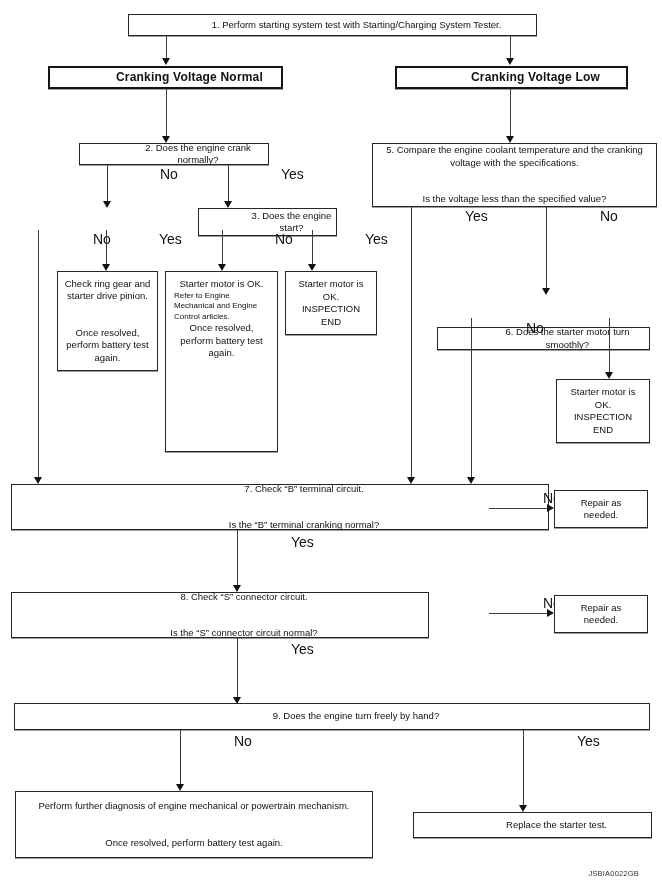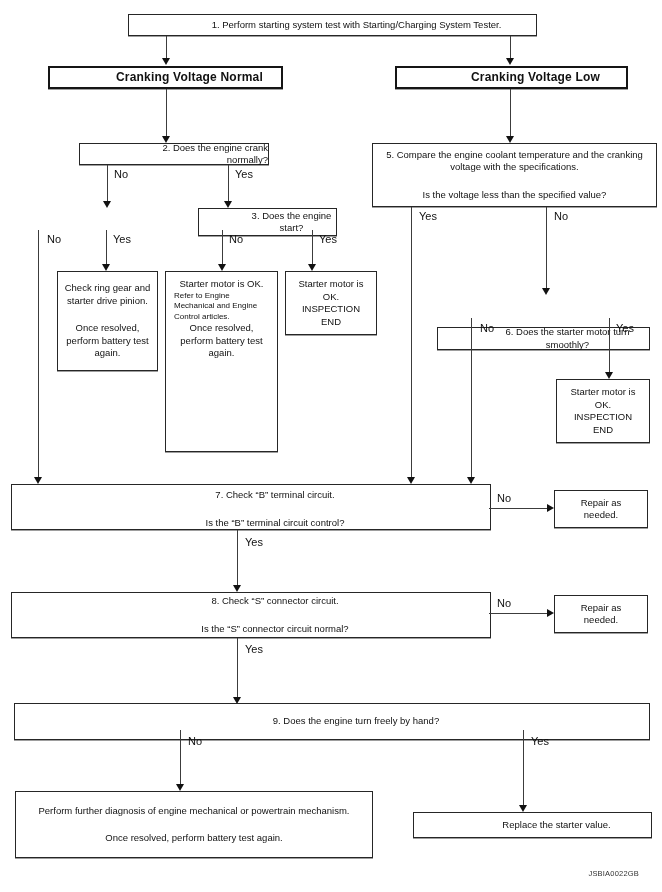--- a/index.html
+++ b/index.html
@@ -8,22 +8,22 @@
   .box{position:absolute;background:#fff;border:1px solid #262626;box-shadow:0 1px 0 #9e9e9e;
        display:flex;flex-direction:column;align-items:center;justify-content:center;
        text-align:center;font-size:9.5px;line-height:12.5px;box-sizing:border-box;padding-left:48px;}
   .hdr{font-weight:bold;font-size:12px;border:2px solid #151515;letter-spacing:.2px;}
   .vline{position:absolute;width:1px;background:#3c3c3c;}
   .hline{position:absolute;height:1px;background:#3c3c3c;}
   .arrow-d{position:absolute;width:0;height:0;border-left:4.5px solid transparent;
            border-right:4.5px solid transparent;border-top:7px solid #111;}
   .arrow-r{position:absolute;width:0;height:0;border-top:4.5px solid transparent;
            border-bottom:4.5px solid transparent;border-left:7px solid #111;}
-  .lbl{position:absolute;font-size:11px;line-height:11px;color:#111;}
-  .gap{margin-top:15px;}
+  .lbl{position:absolute;font-size:14px;line-height:11px;color:#111;margin-left:46px;}
+  .gap{margin-top:24px;}
   .note{font-size:8px;line-height:10.5px;text-align:left;align-self:flex-start;padding-left:2px;}
   .code{position:absolute;font-size:7.5px;color:#333;letter-spacing:.2px;}
   .pad{padding:2px 6px;}
 </style>
 </head>
 <body>
 
 <div id="canvas">
 
   <div class="box" style="left:128px;top:14px;width:409px;height:22px;">
@@ -40,21 +40,21 @@
   </div>
   <div class="box hdr" style="left:48px;top:66px;width:235px;height:23px;">
     <div>Cranking Voltage Normal</div>
   </div>
 
   <div class="vline" style="left:166px;top:89px;height:47px;"></div>
   <div class="arrow-d" style="left:162px;top:136px;"></div>
   <div class="vline" style="left:510px;top:89px;height:47px;"></div>
   <div class="arrow-d" style="left:506px;top:136px;"></div>
 
-  <div class="box" style="left:79px;top:143px;width:190px;height:22px;text-align:right;">
+  <div class="box" style="left:79px;top:143px;width:190px;height:22px;">
     <div>2. Does the engine crank normally?</div>
   </div>
   <div class="vline" style="left:107px;top:165px;height:36px;"></div>
   <div class="arrow-d" style="left:103px;top:201px;"></div>
   <div class="lbl" style="left:114px;top:169px;">No</div>
   <div class="vline" style="left:228px;top:165px;height:36px;"></div>
   <div class="arrow-d" style="left:224px;top:201px;"></div>
   <div class="lbl" style="left:235px;top:169px;">Yes</div>
 
   <div class="box" style="left:198px;top:208px;width:139px;height:28px;">
@@ -110,61 +110,61 @@
   <div class="lbl" style="left:480px;top:323px;">No</div>
   <div class="vline" style="left:609px;top:318px;height:54px;"></div>
   <div class="arrow-d" style="left:605px;top:372px;"></div>
   <div class="lbl" style="left:616px;top:323px;">Yes</div>
 
   <div class="box" style="left:556px;top:379px;width:94px;height:64px;padding:0 9px;">
     <div>Starter motor is OK.</div>
     <div>INSPECTION END</div>
   </div>
 
-  <div class="box" style="left:11px;top:484px;width:480px;height:46px;justify-content:flex-end;">
+  <div class="box" style="left:11px;top:484px;width:538px;height:46px;">
     <div>7. Check “B” terminal circuit.</div>
-    <div class="gap">Is the “B” terminal circuit control?</div>
+    <div class="gap">Is the “B” terminal cranking normal?</div>
   </div>
   <div class="hline" style="left:489px;top:508px;width:58px;"></div>
   <div class="arrow-r" style="left:547px;top:504px;"></div>
   <div class="lbl" style="left:497px;top:493px;">No</div>
   <div class="box" style="left:554px;top:490px;width:94px;height:38px;padding:0 14px;">
     <div>Repair as needed.</div>
   </div>
   <div class="vline" style="left:237px;top:530px;height:55px;"></div>
   <div class="arrow-d" style="left:233px;top:585px;"></div>
   <div class="lbl" style="left:245px;top:537px;">Yes</div>
 
-  <div class="box" style="left:11px;top:592px;width:480px;height:46px;">
+  <div class="box" style="left:11px;top:592px;width:418px;height:46px;">
     <div>8. Check “S” connector circuit.</div>
     <div class="gap">Is the “S” connector circuit normal?</div>
   </div>
   <div class="hline" style="left:489px;top:613px;width:58px;"></div>
   <div class="arrow-r" style="left:547px;top:609px;"></div>
   <div class="lbl" style="left:497px;top:598px;">No</div>
   <div class="box" style="left:554px;top:595px;width:94px;height:38px;padding:0 14px;">
     <div>Repair as needed.</div>
   </div>
   <div class="vline" style="left:237px;top:638px;height:59px;"></div>
   <div class="arrow-d" style="left:233px;top:697px;"></div>
   <div class="lbl" style="left:245px;top:644px;">Yes</div>
 
-  <div class="box" style="left:14px;top:703px;width:636px;height:37px;">
+  <div class="box" style="left:14px;top:703px;width:636px;height:27px;">
     <div>9. Does the engine turn freely by hand?</div>
   </div>
   <div class="vline" style="left:180px;top:730px;height:54px;"></div>
   <div class="arrow-d" style="left:176px;top:784px;"></div>
   <div class="lbl" style="left:188px;top:736px;">No</div>
   <div class="vline" style="left:523px;top:730px;height:75px;"></div>
   <div class="arrow-d" style="left:519px;top:805px;"></div>
   <div class="lbl" style="left:531px;top:736px;">Yes</div>
 
   <div class="box" style="left:15px;top:791px;width:358px;height:67px;padding:0 20px;">
     <div>Perform further diagnosis of engine mechanical or powertrain mechanism.</div>
     <div class="gap">Once resolved, perform battery test again.</div>
   </div>
   <div class="box" style="left:413px;top:812px;width:239px;height:26px;">
-    <div>Replace the starter value.</div>
+    <div>Replace the starter test.</div>
   </div>
 
   <div class="code" style="left:539px;top:869px;width:100px;text-align:right;">JSBIA0022GB</div>
 
 </div>
 
 </body></html>

